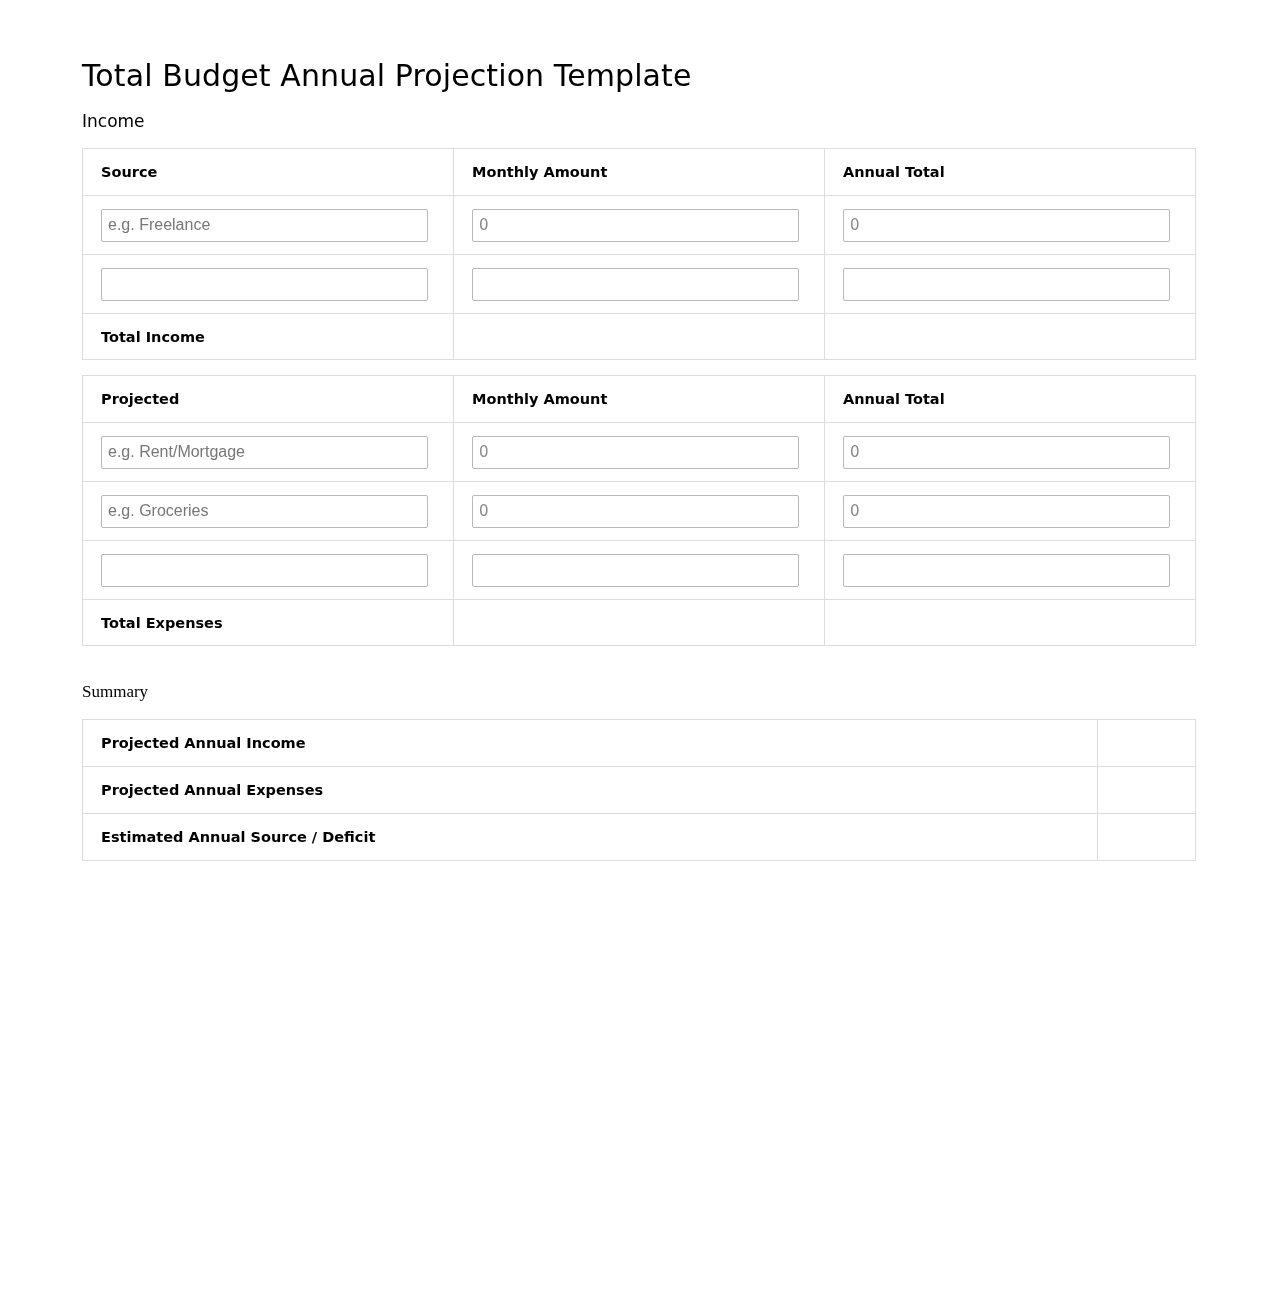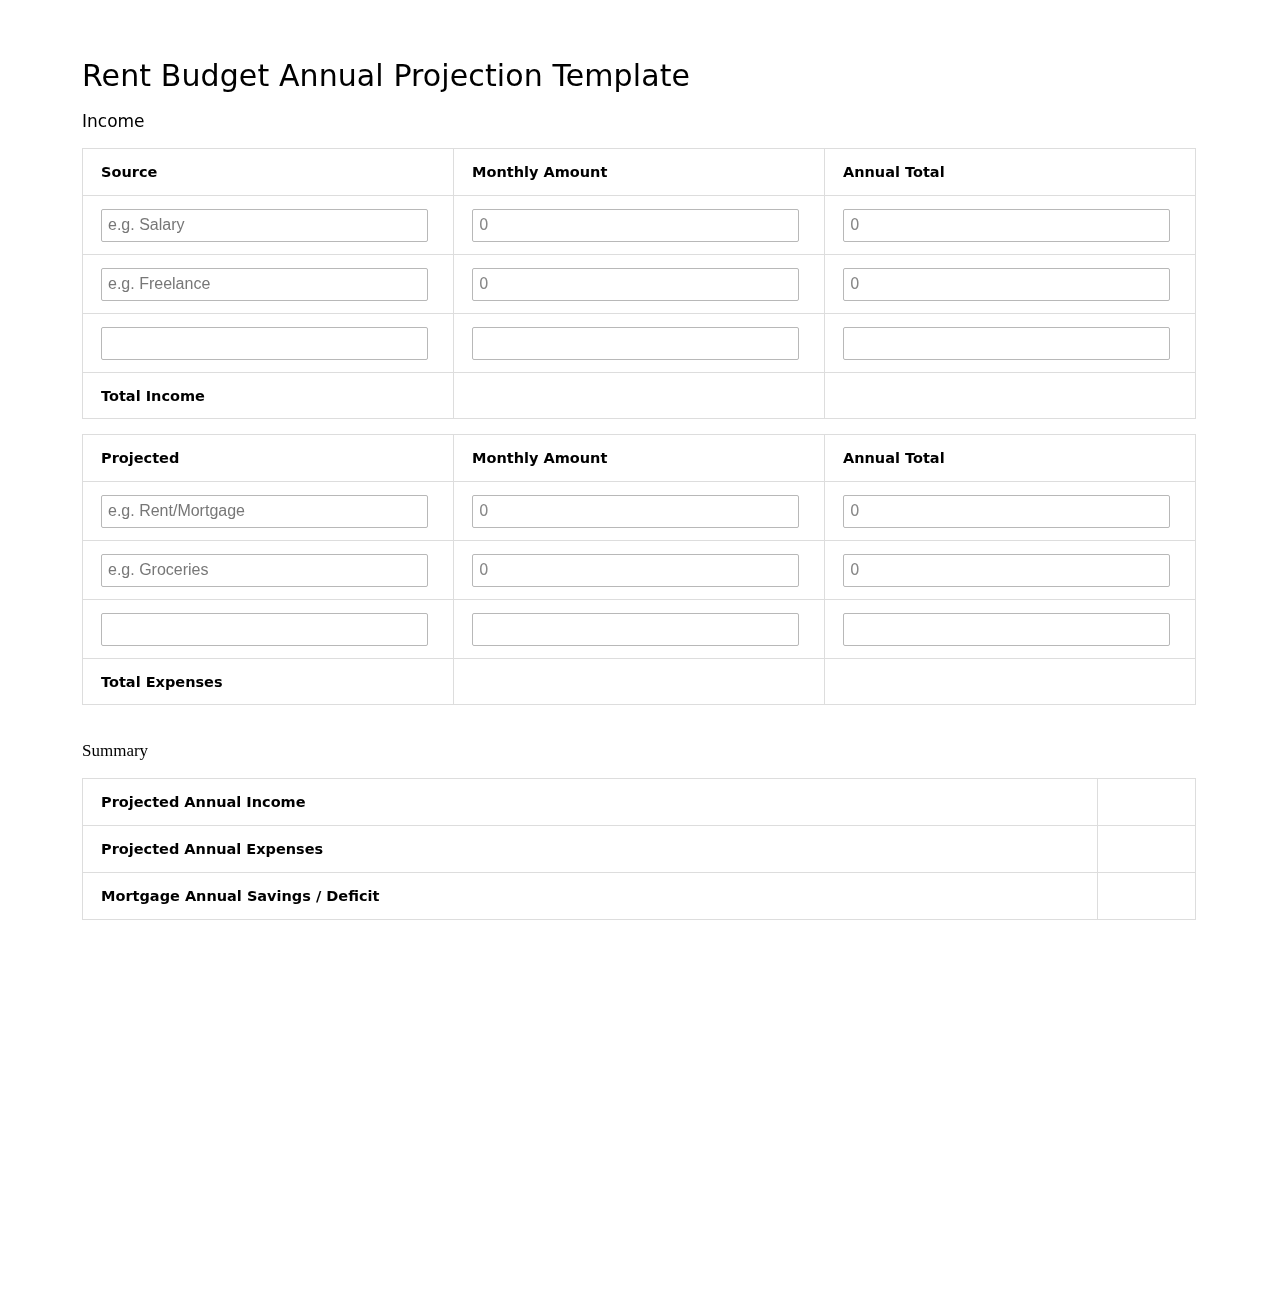--- a/index.html
+++ b/index.html
@@ -89,43 +89,32 @@
       height: 46px;
     }
     table.summary col.c-label { width: 1015px; }
     table.summary col.c-value { width: 98px; }
   </style>
 </head>
 <body>
 
 <div class="page">
 
-  <h1>Rent Budget Annual Projection Template</h1>
+  <h1>Total Budget Annual Projection Template</h1>
 
   <h2 class="h-income">Income</h2>
   <table>
     <thead>
       <tr>
         <th>Source</th>
         <th>Monthly Amount</th>
         <th>Annual Total</th>
       </tr>
     </thead>
     <tbody>
-      <tr class="input-row">
-        <td>
-          <input class="field" type="text" placeholder="e.g. Salary" style="">
-        </td>
-        <td>
-          <input class="field num" type="number" placeholder="0" style="">
-        </td>
-        <td>
-          <input class="field num" type="number" placeholder="0" style="">
-        </td>
-      </tr>
       <tr class="input-row">
         <td>
           <input class="field" type="text" placeholder="e.g. Freelance" style="">
         </td>
         <td>
           <input class="field num" type="number" placeholder="0" style="">
         </td>
         <td>
           <input class="field num" type="number" placeholder="0" style="">
         </td>
@@ -208,19 +197,19 @@
     <tbody>
       <tr>
         <td class="sum-label">Projected Annual Income</td>
         <td></td>
       </tr>
       <tr>
         <td class="sum-label">Projected Annual Expenses</td>
         <td></td>
       </tr>
       <tr>
-        <td class="sum-label">Mortgage Annual Savings / Deficit</td>
+        <td class="sum-label">Estimated Annual Source / Deficit</td>
         <td></td>
       </tr>
     </tbody>
   </table>
 
 </div>
 
 </body></html>

